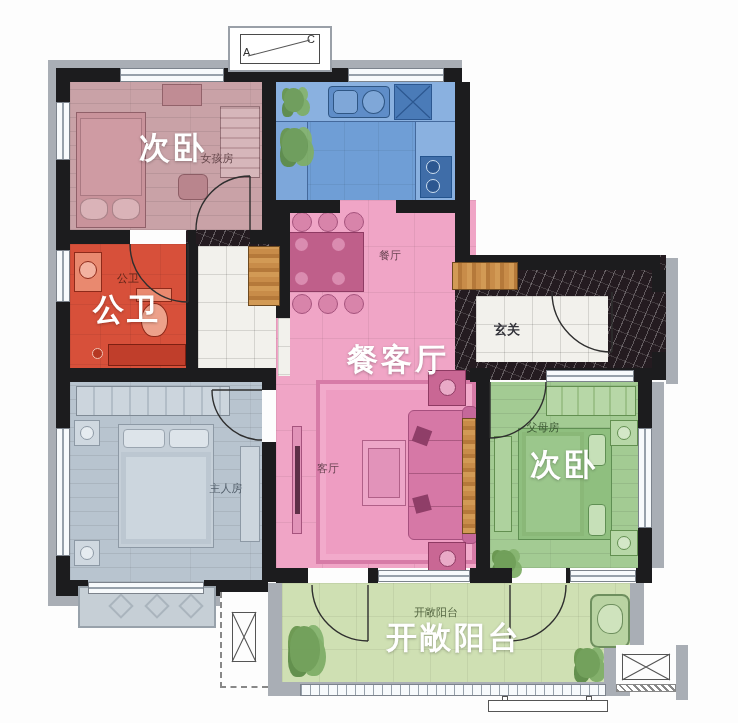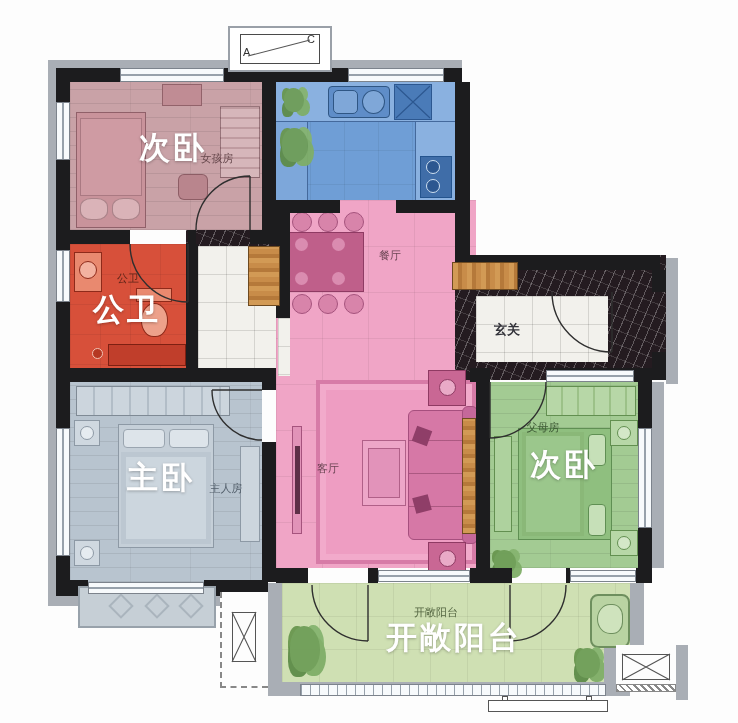--- a/index.html
+++ b/index.html
@@ -226,23 +226,23 @@
       <path d="M232,612 L256,662 M256,612 L232,662"></path>
       <path d="M622,654 L670,680 M670,654 L622,680"></path>
       <path d="M396,86 L430,118 M430,86 L396,118" stroke="#2c5790"></path>
     </g>
   </svg>
 
   <div class="lblB" style="left:173px;top:148px;">次卧</div>
   <div class="lblS" style="left:217px;top:158px;color:rgba(92,62,66,.9);">女孩房</div>
   <div class="lblB" style="left:127px;top:310px;">公卫</div>
   <div class="lblS" style="left:128px;top:278px;color:rgba(70,28,18,.85);">公卫</div>
+  <div class="lblB" style="left:398px;top:360px;">餐客厅</div>
   <div class="lblS" style="left:390px;top:255px;color:rgba(82,50,62,.85);">餐厅</div>
   <div class="lblS" style="left:328px;top:468px;color:rgba(82,50,62,.85);">客厅</div>
   <div class="lblS" style="left:507px;top:330px;font-size:13px;font-weight:700;color:#33333a;">玄关</div>
-  <div class="lblB" style="left:161px;top:478px;">主卧</div>
   <div class="lblS" style="left:226px;top:488px;color:rgba(72,84,96,.9);">主人房</div>
   <div class="lblB" style="left:564px;top:465px;">次卧</div>
   <div class="lblS" style="left:543px;top:427px;color:rgba(58,84,50,.95);">父母房</div>
   <div class="lblB" style="left:454px;top:638px;">开敞阳台</div>
   <div class="lblS" style="left:436px;top:612px;color:rgba(76,94,58,.95);">开敞阳台</div>
 
 </div>
 
 </body></html>

